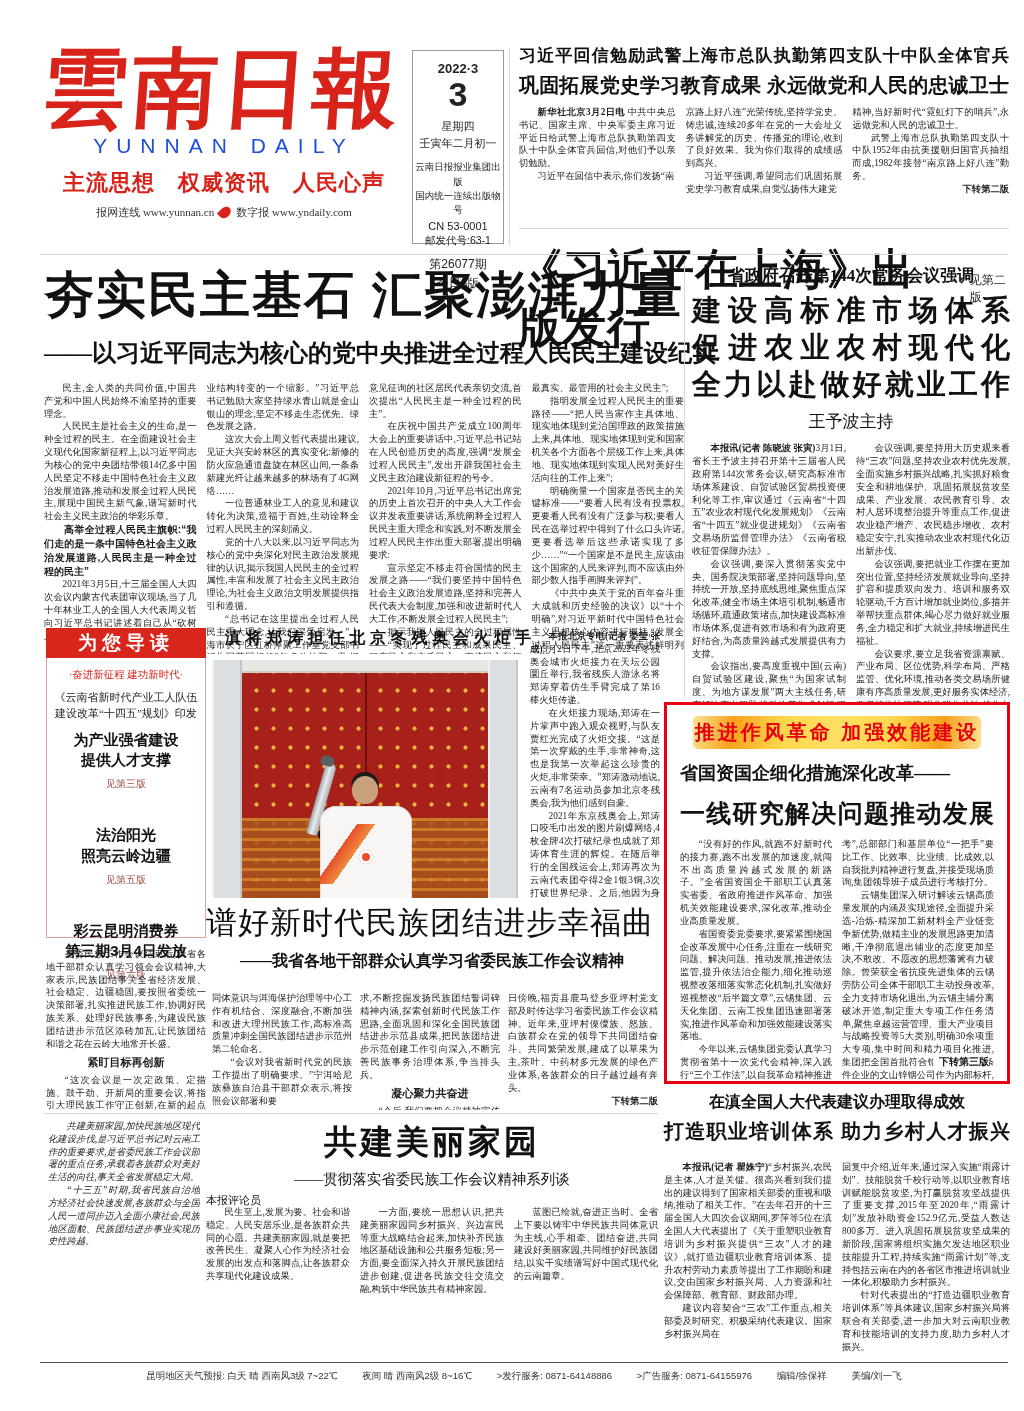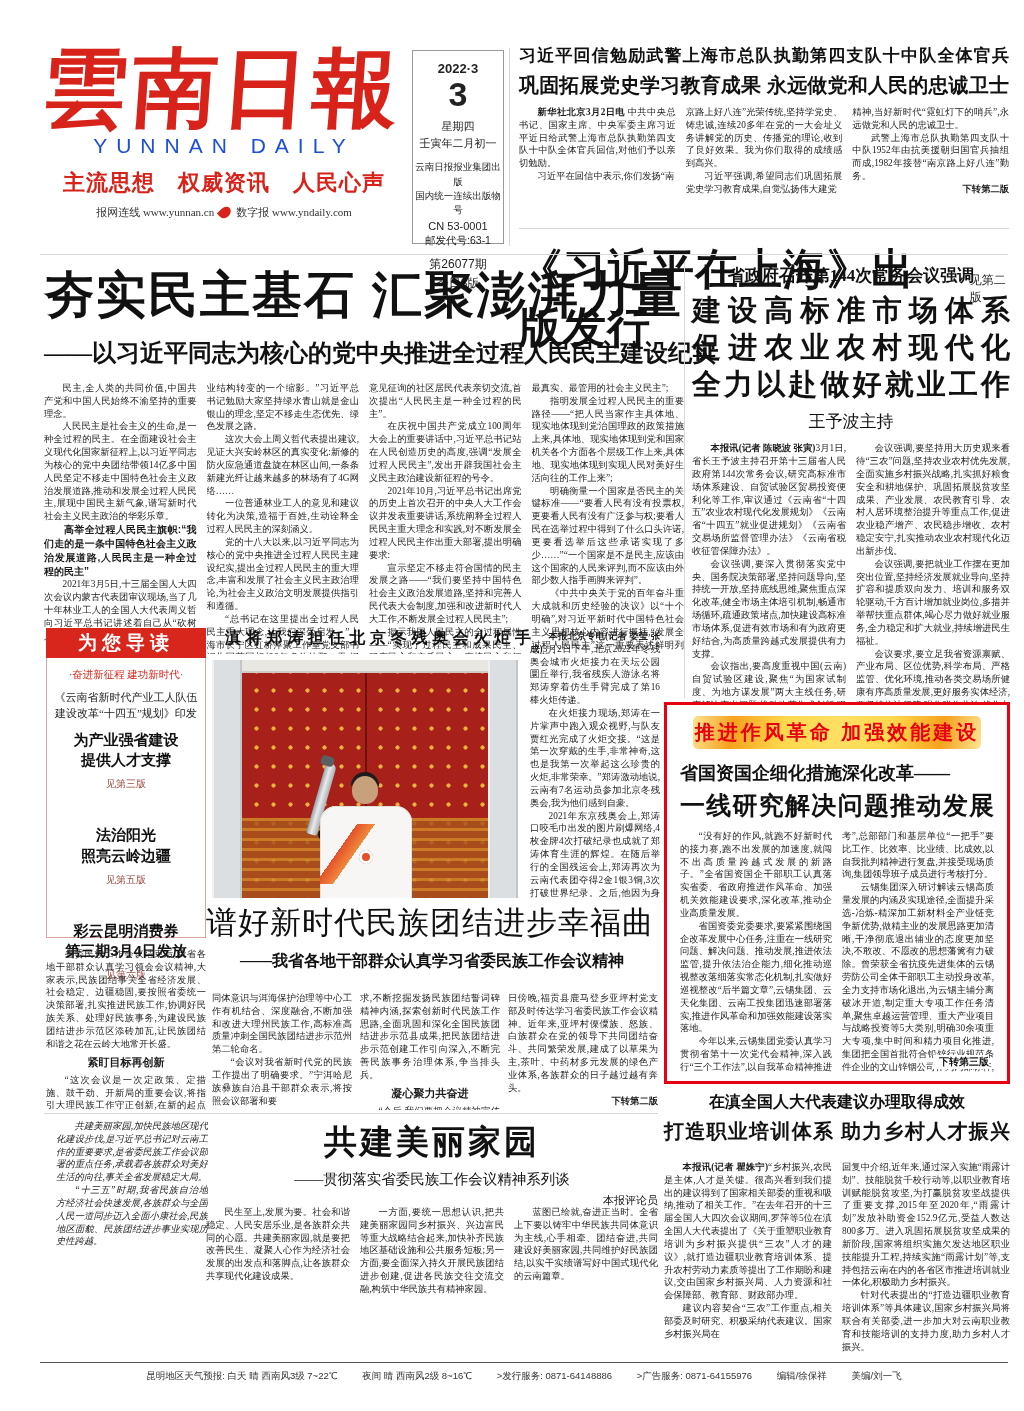--- a/index.html
+++ b/index.html
@@ -108,35 +108,35 @@
   .glove{position:absolute;width:13px;height:13px;border-radius:50%;background:#161616;}
 
   
   .reform-box{border:3px solid #e60012;box-sizing:border-box;padding:11px 13px;background:#fff;}
   .reform-banner{margin:0 auto;width:92%;height:33px;border-radius:5px;display:flex;align-items:center;
        justify-content:center;font-size:20px;font-weight:900;color:#e60012;letter-spacing:3px;
        font-family:"Liberation Sans",sans-serif;
        background:linear-gradient(100deg,#fbe492 0%,#f6a21d 14%,#ffd84d 32%,#ffdf63 50%,#ffd84d 68%,#f6a21d 86%,#fbe492 100%);}
   .reform-kicker{font-size:18px;font-weight:bold;margin-top:12px;}
   .reform-head{font-size:25px;font-weight:900;font-family:"Liberation Sans",sans-serif;
-               text-align:justify;text-align-last:justify;margin-top:4px;}
+               text-align:justify;text-align-last:justify;margin-top:12px;}
   .reform-jump{position:absolute;right:18px;bottom:12px;background:#fff;font-weight:bold;
                font-size:10px;padding-left:6px;}
 
   
   .unity-title{font-size:31px;font-weight:400;font-family:"Liberation Sans",sans-serif;
                letter-spacing:1px;white-space:nowrap;}
   .unity-sub{font-size:16px;font-weight:bold;text-align:center;margin-top:7px;}
 
   
   .home-intro{font-style:italic;}
   .home-title{font-size:33px;font-weight:900;font-family:"Liberation Sans",sans-serif;
               text-align:center;letter-spacing:3px;}
   .home-sub{font-size:14.5px;text-align:center;margin-top:5px;}
-  .home-byline{font-size:11px;text-align:right;margin-top:4px;}
+  .home-byline{font-size:11px;text-align:left;margin-top:4px;}
 
   
   .train-kicker{font-size:16px;font-weight:bold;text-align:center;}
   .train-head{font-size:20px;font-weight:900;font-family:"Liberation Sans",sans-serif;
               text-align:justify;text-align-last:justify;margin-top:5px;}
 
   
   .footer{border-top:1px solid #555;padding-top:7px;text-align:center;font-size:9.5px;color:#333;
           font-family:"Liberation Sans",sans-serif;}
   .footer span{margin:0 11px;}
@@ -209,21 +209,21 @@
           <p class="ind">民主,全人类的共同价值,中国共产党和中国人民始终不渝坚持的重要理念。</p>
           <p class="ind">人民民主是社会主义的生命,是一种全过程的民主。在全面建设社会主义现代化国家新征程上,以习近平同志为核心的党中央团结带领14亿多中国人民坚定不移走中国特色社会主义政治发展道路,推动和发展全过程人民民主,展现中国民主新气象,谱写新时代社会主义民主政治的华彩乐章。</p>
           <p class="sub">高举全过程人民民主旗帜:“我们走的是一条中国特色社会主义政治发展道路,人民民主是一种全过程的民主”</p>
           <p class="ind">2021年3月5日,十三届全国人大四次会议内蒙古代表团审议现场,当了几十年林业工人的全国人大代表周义哲向习近平总书记讲述着自己从“砍树人”到“看树人”的变化。</p>
           <p class="ind">“我们这个身份转变,正是我们国家产</p>
         </div>
       <div class="col">
           <p class="cont">业结构转变的一个缩影。”习近平总书记勉励大家坚持绿水青山就是金山银山的理念,坚定不移走生态优先、绿色发展之路。</p>
           <p class="ind">这次大会上周义哲代表提出建议,见证大兴安岭林区的真实变化:新修的防火应急通道盘旋在林区山间,一条条新建光纤让越来越多的林场有了4G网络……</p>
           <p class="ind">一位普通林业工人的意见和建议转化为决策,造福于百姓,生动诠释全过程人民民主的深刻涵义。</p>
-          <p class="ind">党的十八大以来,以习近平同志为核心的党中央推进全过程人民民主建设纪实,提出全过程人民民主的重大理念,丰富和发展了社会主义民主政治理论,为社会主义政治文明发展提供指引和遵循。</p>
+          <p class="ind">党的十八大以来,以习近平同志为核心的党中央深化对民主政治发展规律的认识,揭示我国人民民主的全过程属性,丰富和发展了社会主义民主政治理论,为社会主义政治文明发展提供指引和遵循。</p>
           <p class="ind">“总书记在这里提出全过程人民民主重大理念,让我们深受启发。”上海市长宁区虹桥萍聚工作室党支部书记朱国萍回想起2年多前的那一天,记忆犹新。</p>
         </div>
       <div class="col">
           <p class="cont">意见征询的社区居民代表亲切交流,首次提出“人民民主是一种全过程的民主”。</p>
           <p class="ind">在庆祝中国共产党成立100周年大会上的重要讲话中,习近平总书记站在人民创造历史的高度,强调“发展全过程人民民主”,发出开辟我国社会主义民主政治建设新征程的号令。</p>
           <p class="ind">2021年10月,习近平总书记出席党的历史上首次召开的中央人大工作会议并发表重要讲话,系统阐释全过程人民民主重大理念和实践,对不断发展全过程人民民主作出重大部署,提出明确要求:</p>
           <p class="ind">宣示坚定不移走符合国情的民主发展之路——“我们要坚持中国特色社会主义政治发展道路,坚持和完善人民代表大会制度,加强和改进新时代人大工作,不断发展全过程人民民主”;</p>
           <p class="ind">揭示我国人民民主的全过程属性——“实现了过程民主和成果民主、程序民主和实质民主、直接民主和间接民主、人民民主和国家意志相统一,是全链条、全方位、全覆盖的民主,是最广泛、</p>
         </div>
       <div class="col">
@@ -351,21 +351,21 @@
       <p class="ind">“今后,我们要把会议精神宣传到千家万户,带领各族群众增收致富,让日子越过越红火。”3月1</p>
     </div>
   <div class="abs bodytext" style="left:508px;top:992px;width:150px;height:118px;overflow:hidden;">
       <p class="cont">日傍晚,福贡县鹿马登乡亚坪村党支部及时传达学习省委民族工作会议精神。近年来,亚坪村傈僳族、怒族、白族群众在党的领导下共同团结奋斗、共同繁荣发展,建成了以草果为主,茶叶、中药材多元发展的绿色产业体系,各族群众的日子越过越有奔头。</p>
       <p class="jump">下转第二版</p>
     </div>
 
   <div class="abs hline" style="left:44px;top:1113px;width:614px;"></div>
 
   <div class="abs" style="left:44px;top:1120px;width:614px;height:228px;">
-    <div class="abs bodytext home-intro" style="left:12px;top:0;width:152px;height:228px;overflow:hidden;">
+    <div class="abs bodytext home-intro" style="left:4px;top:0;width:152px;height:228px;overflow:hidden;">
         <p class="ind">共建美丽家园,加快民族地区现代化建设步伐,是习近平总书记对云南工作的重要要求,是省委民族工作会议部署的重点任务,承载着各族群众对美好生活的向往,事关全省发展稳定大局。</p>
         <p class="ind">“十三五”时期,我省民族自治地方经济社会快速发展,各族群众与全国人民一道同步迈入全面小康社会,民族地区面貌、民族团结进步事业实现历史性跨越。</p>
       </div>
     <div class="abs" style="left:162px;top:0;width:452px;">
       <div class="home-title">共建美丽家园</div>
       <div class="home-sub">——贯彻落实省委民族工作会议精神系列谈</div>
       <div class="home-byline">本报评论员</div>
     </div>
     <div class="abs cols bodytext" style="left:162px;top:86px;width:452px;height:142px;">
       <div class="col">

